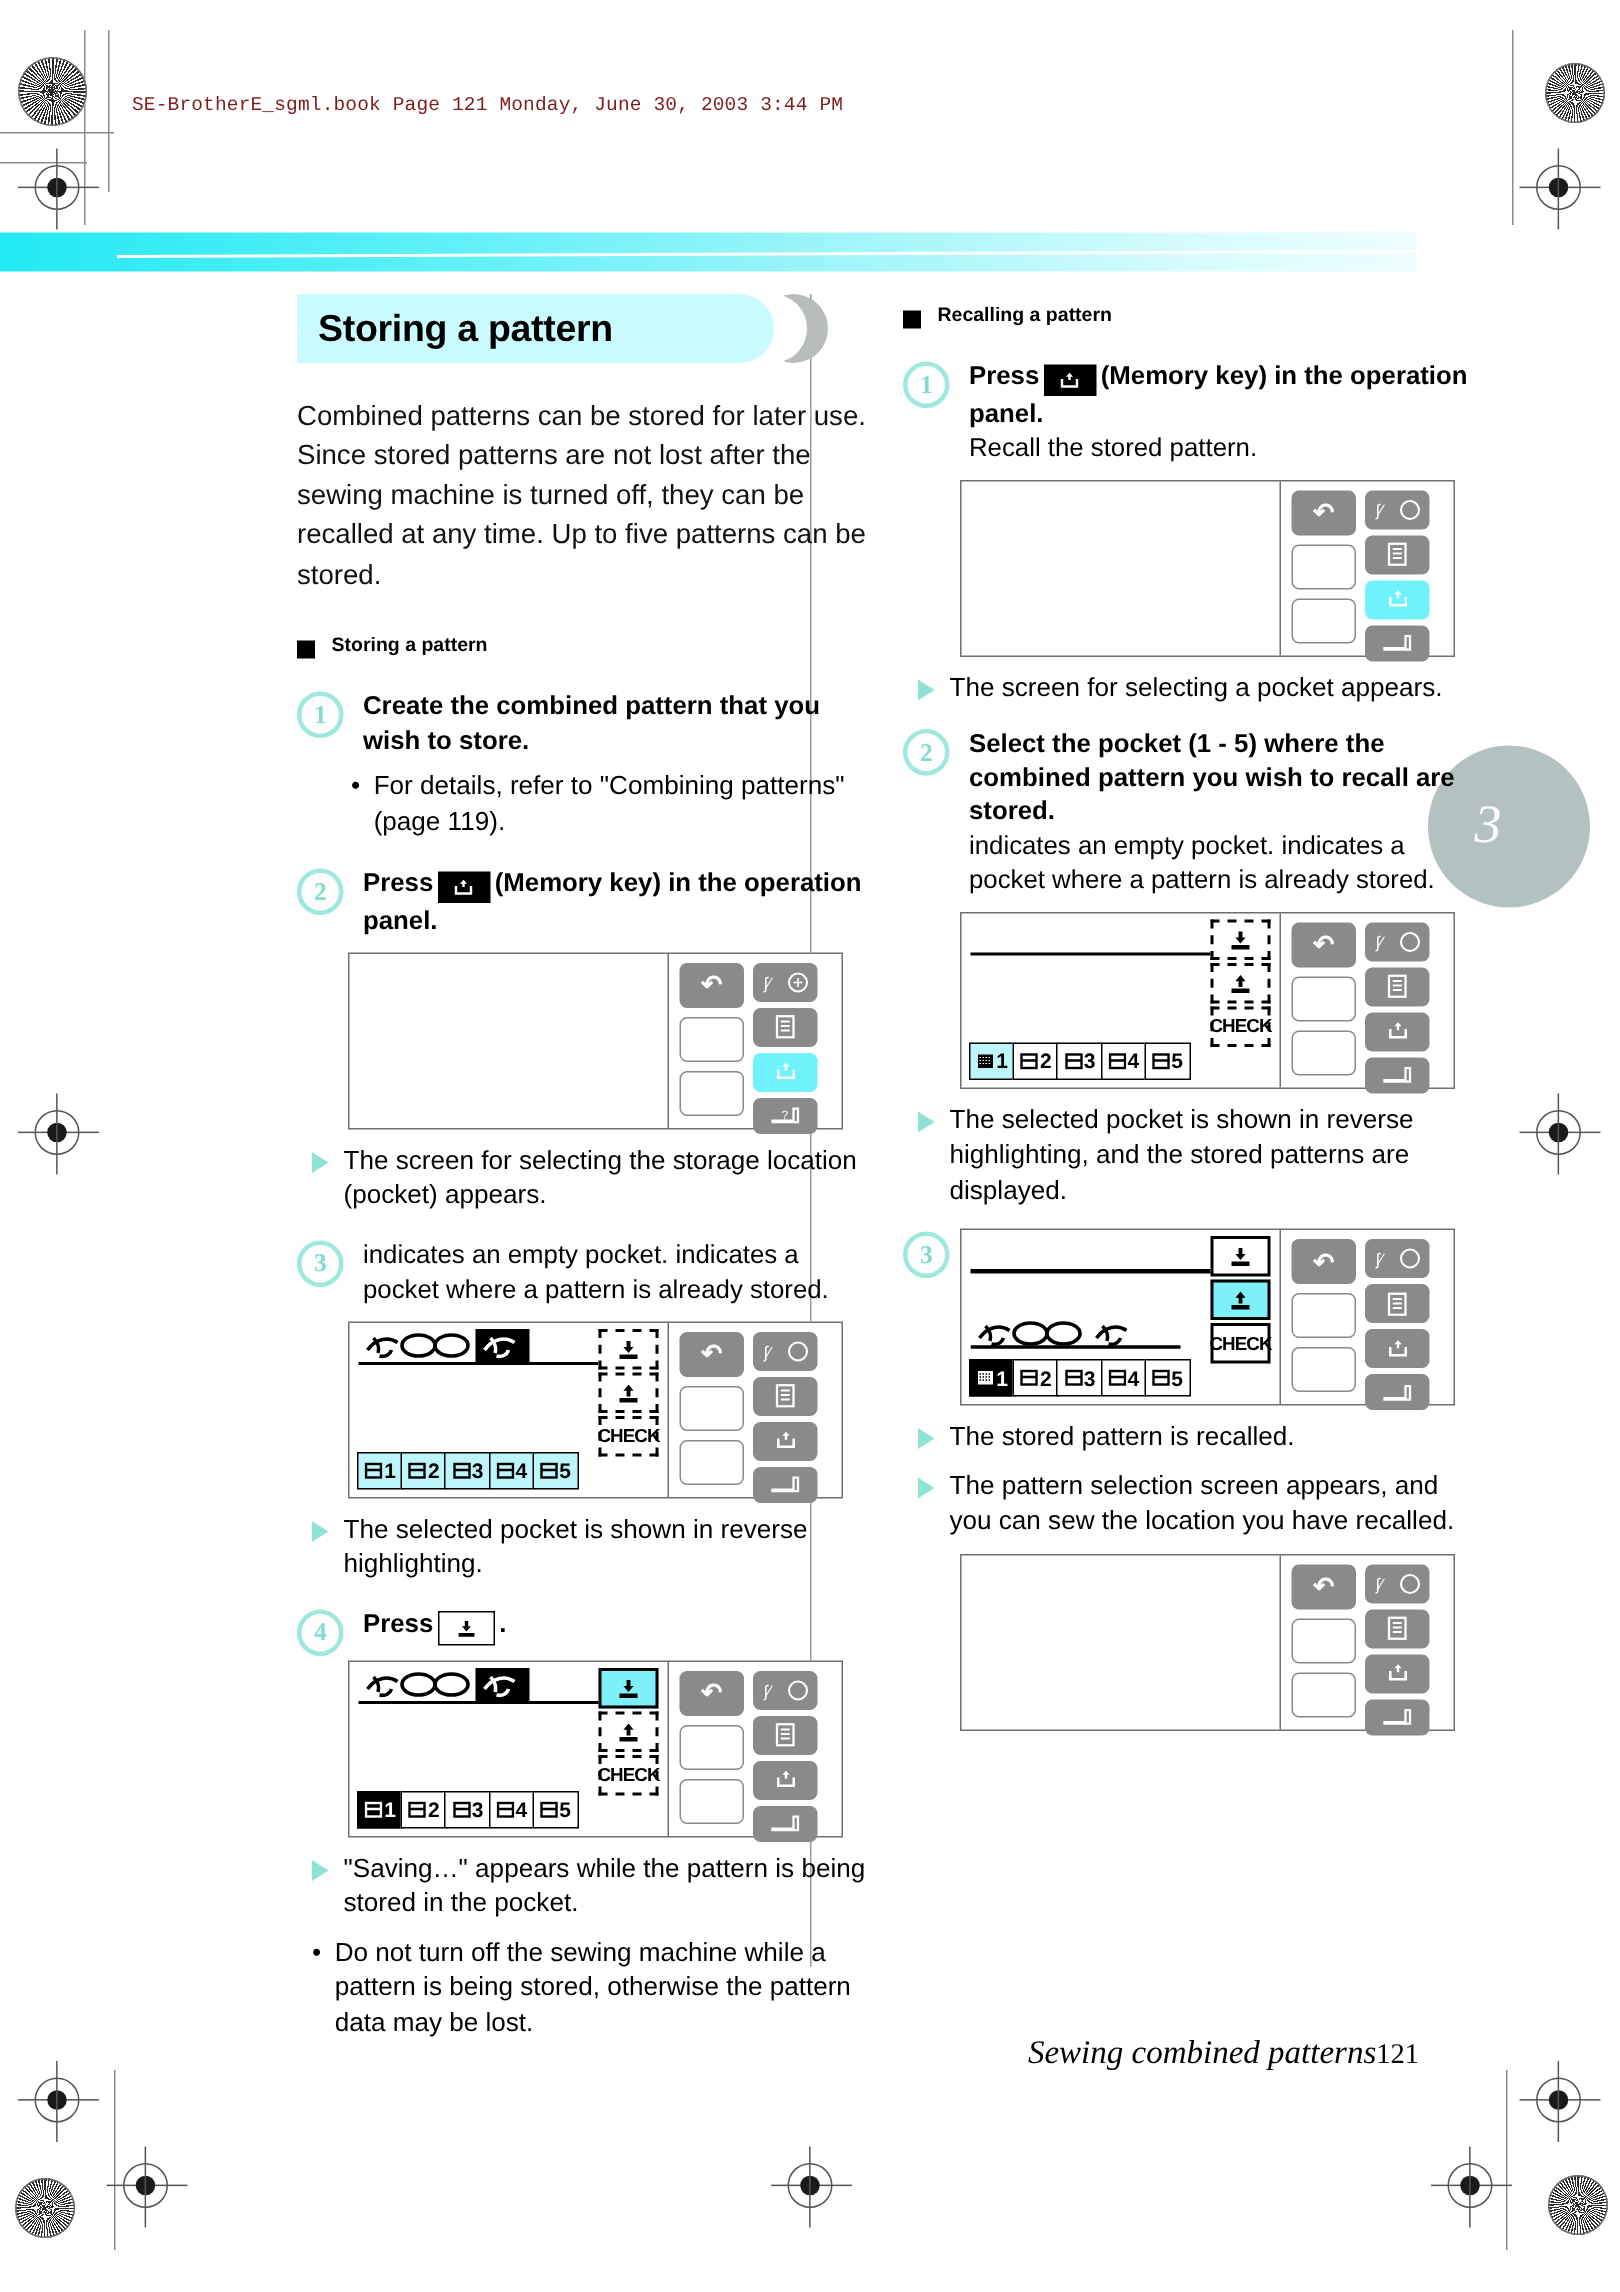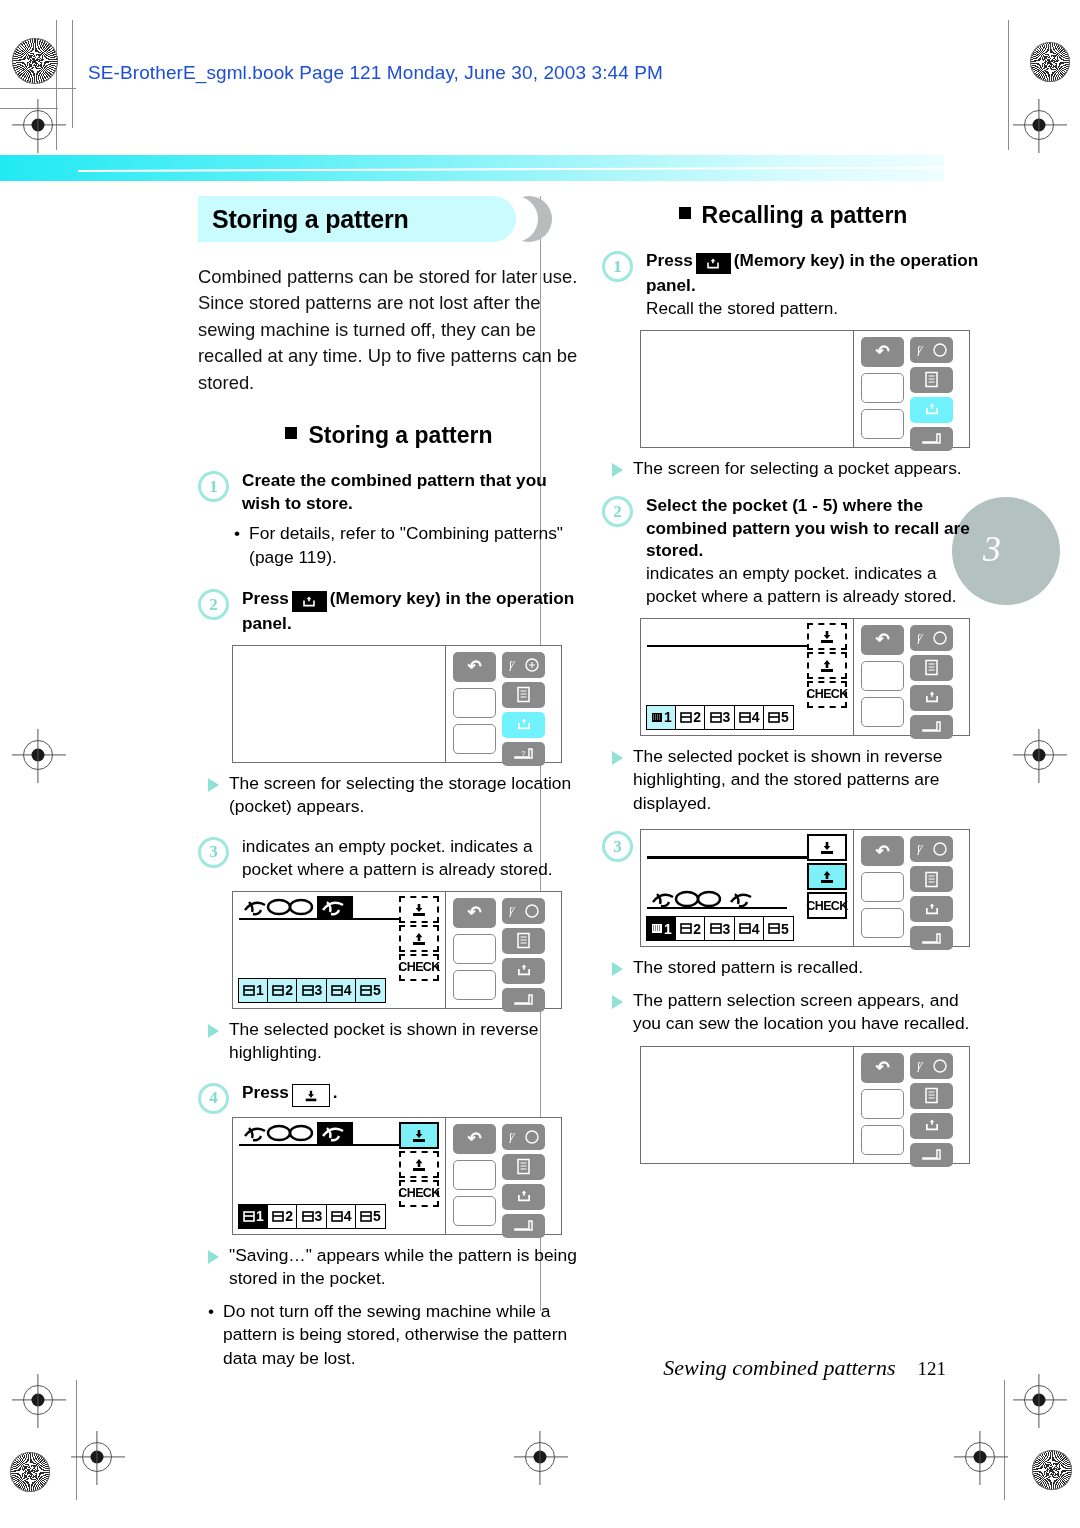--- a/index.html
+++ b/index.html
@@ -20,22 +20,22 @@
         background:repeating-conic-gradient(#2b2b2b 0deg 3.2deg,#ffffff 3.2deg 6.4deg);
         box-shadow:0 0 0 1px #6a6a6a inset;}
   .star.small{width:40px;height:40px;}
 
   
   .topband{position:absolute;left:0;top:155px;width:944px;height:26px;
      background:linear-gradient(90deg,#22e9f3 0%,#5cf0f7 30%,#a6f6fa 62%,#d9fcfe 85%,#eefeff 100%);}
   .topband .hair{position:absolute;left:78px;right:0;top:15px;height:2px;background:#fff;
      transform:rotate(-0.22deg);transform-origin:left center;}
 
-  .bookline{position:absolute;left:88px;top:62px;font-family:Liberation Sans, sans-serif;
-            font-size:19px;color:#1d4ed8;letter-spacing:.1px;white-space:nowrap;}
+  .bookline{position:absolute;left:88px;top:62px;font-family:Liberation Mono, monospace;
+            font-size:13px;color:#7f1d1d;letter-spacing:.1px;white-space:nowrap;}
 
   
   .chaptab{position:absolute;left:952px;top:497px;width:108px;height:108px;border-radius:50%;
            background:#b3c1c1;display:flex;align-items:center;justify-content:center;}
   .chaptab span{font-family:"Liberation Serif",serif;font-style:italic;font-size:36px;color:#fff;
                 transform:translate(-14px,-2px);}
 
   
   .col{position:absolute;top:196px;width:382px;margin-left:46px;}
   .col-left{left:152px;}
@@ -49,21 +49,21 @@
   .banner .moon{position:absolute;left:308px;top:0;width:46px;height:46px;border-radius:50%;
                 background:#b9bcbc;}
   .banner .moon::after{content:"";position:absolute;left:-14px;top:0;width:46px;height:46px;
                 border-radius:50%;background:#ffffff;}
   .banner h1{position:absolute;left:14px;top:9px;margin:0;font-size:25px;font-weight:bold;
              letter-spacing:-.2px;}
 
   .intro{font-size:18.4px;line-height:26.4px;color:#111;margin:0 0 26px 0;}
 
   
-  .subhead{display:flex;align-items:flex-start;gap:11px;font-size:23px;font-weight:bold;margin:0 0 20px 0;justify-content:center;}
+  .subhead{display:flex;align-items:flex-start;gap:11px;font-size:13px;font-weight:bold;margin:0 0 20px 0;}
   .sqbullet{width:12px;height:12px;background:#000;margin-top:5px;flex:none;}
 
   
   .step{position:relative;padding-left:44px;margin-bottom:8px;}
   .stepnum{position:absolute;left:0;top:2px;width:31px;height:31px;border-radius:50%;
            border:3px solid #9fe8dd;box-sizing:border-box;display:flex;align-items:center;
            justify-content:center;font-size:17px;color:#7fdccf;font-weight:bold;
            font-family:"Liberation Serif",serif;}
   .steptext{font-size:17.2px;font-weight:bold;line-height:22.5px;}
   .stepsub{font-size:17.2px;font-weight:normal;line-height:23px;}
@@ -116,21 +116,21 @@
   .sk{width:40px;height:27px;box-sizing:border-box;display:flex;align-items:center;
       justify-content:center;margin-bottom:2px;}
   .sk.dash{border:2px dashed #000;background:#fff;}
   .sk.solid{border:2px solid #000;background:#fff;}
   .sk.cyan{border:2px solid #000;background:#7df0f8;}
   .sk.chk{font-size:12.5px;font-weight:bold;letter-spacing:-.6px;}
 
   
   .footer{position:absolute;left:556px;top:1355px;width:390px;text-align:right;}
   .footer .ttl{font-family:Liberation Serif, serif;font-style:italic;font-size:22px;}
-  .footer .pg{font-family:"Liberation Serif",serif;font-size:19px;margin-left:22px;}
+  .footer .pg{font-family:"Liberation Serif",serif;font-size:19px;margin-left:0;}
 </style>
 </head>
 <body>
 
 <div class="page">
 
   <div class="crop-line" style="left:56px;top:20px;width:1.2px;height:130px;"></div>
   <div class="crop-line" style="left:72px;top:20px;width:1.2px;height:108px;"></div>
   <div class="crop-line" style="left:0;top:88px;width:76px;height:1.2px;"></div>
   <div class="crop-line" style="left:0;top:108px;width:58px;height:1.2px;"></div>

